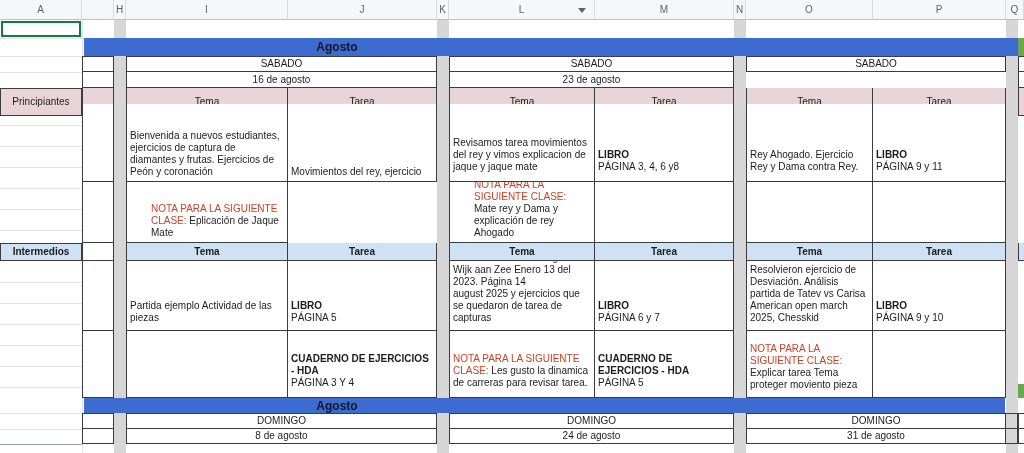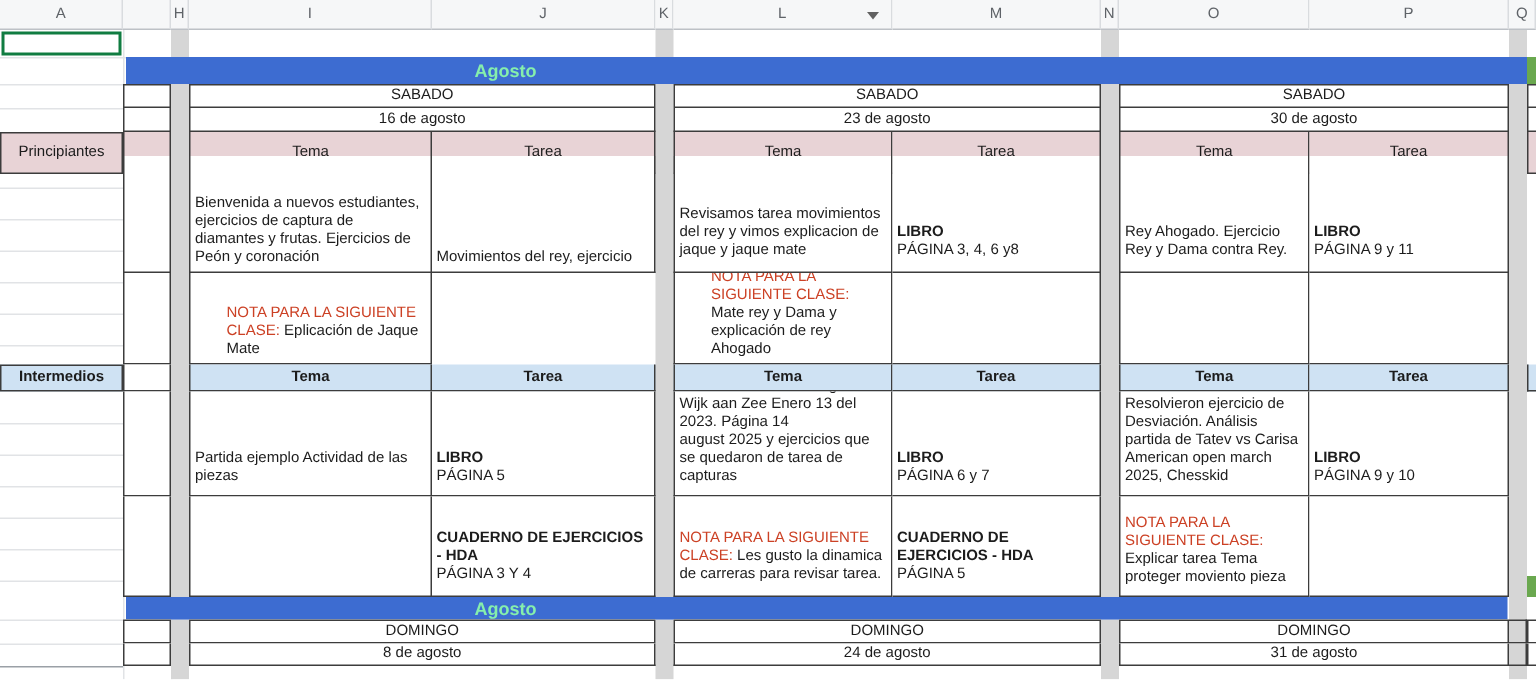--- a/index.html
+++ b/index.html
@@ -41,21 +41,21 @@
   .cO{left:746px;width:127px;} .cP{left:873px;width:133px;} .mOP{left:746px;width:260px;}
   .cR{left:1018px;width:6px;}  .cQ{left:1006px;width:12px;background:#d6d6d6;}
 
   
   .rSab{top:56px;height:16px;} .rDt1{top:72px;height:16px;} .rPh{top:88px;height:28px;}
   .rP1{top:104px;height:78px;} .rP2{top:182px;height:61px;padding-left:24px;}
   .rIh{top:243px;height:18px;font-weight:bold;} .rI1{top:261px;height:70px;} .rI2{top:331px;height:67px;}
   .rDom{top:413px;height:16px;} .rDt2{top:429px;height:15px;}
 
   
-  .bar{position:absolute;background:#3d6cd1;color:#86efac;font-weight:bold;font-size:12px;
+  .bar{position:absolute;background:#3d6cd1;color:#0f172a;font-weight:bold;font-size:12px;
        display:flex;align-items:center;}
   .bar .lbl{display:block;width:506px;text-align:center;}
 
   .sel{position:absolute;left:1px;top:21px;width:80px;height:16px;background:#fff;
        border:2px solid #107c41;box-sizing:border-box;}
   .sliver{position:absolute;left:1018px;width:6px;}
 </style>
 </head>
 <body>
 
@@ -108,21 +108,20 @@
   </div>
   <div class="sliver" style="top:38px;height:18px;background:#6aa84f"></div>
 
   <div class="cell cB rSab bl bt center"></div>
   <div class="cell cB rDt1 bl center"></div>
   <div class="cell mIJ rSab bl bt center">SABADO</div>
   <div class="cell mIJ rDt1 bl center">16 de agosto</div>
   <div class="cell mLM rSab bl bt center">SABADO</div>
   <div class="cell mLM rDt1 bl center">23 de agosto</div>
   <div class="cell mOP rSab bl bt center">SABADO</div>
-  <div class="cell mOP rDt1 bl center">30 de agosto</div>
   <div class="cell cR rSab bl bt"></div>
   <div class="cell cR rDt1 bl"></div>
 
   <div class="cell cA rPh bl bt pink center">Principiantes</div>
   <div class="cell cB rPh bl pink center"></div>
   <div class="cell cI rPh bl pink center">Tema</div>
   <div class="cell cJ rPh pink center">Tarea</div>
   <div class="cell cL rPh bl pink center">Tema</div>
   <div class="cell cM rPh pink center">Tarea</div>
   <div class="cell cO rPh bl pink center">Tema</div>

